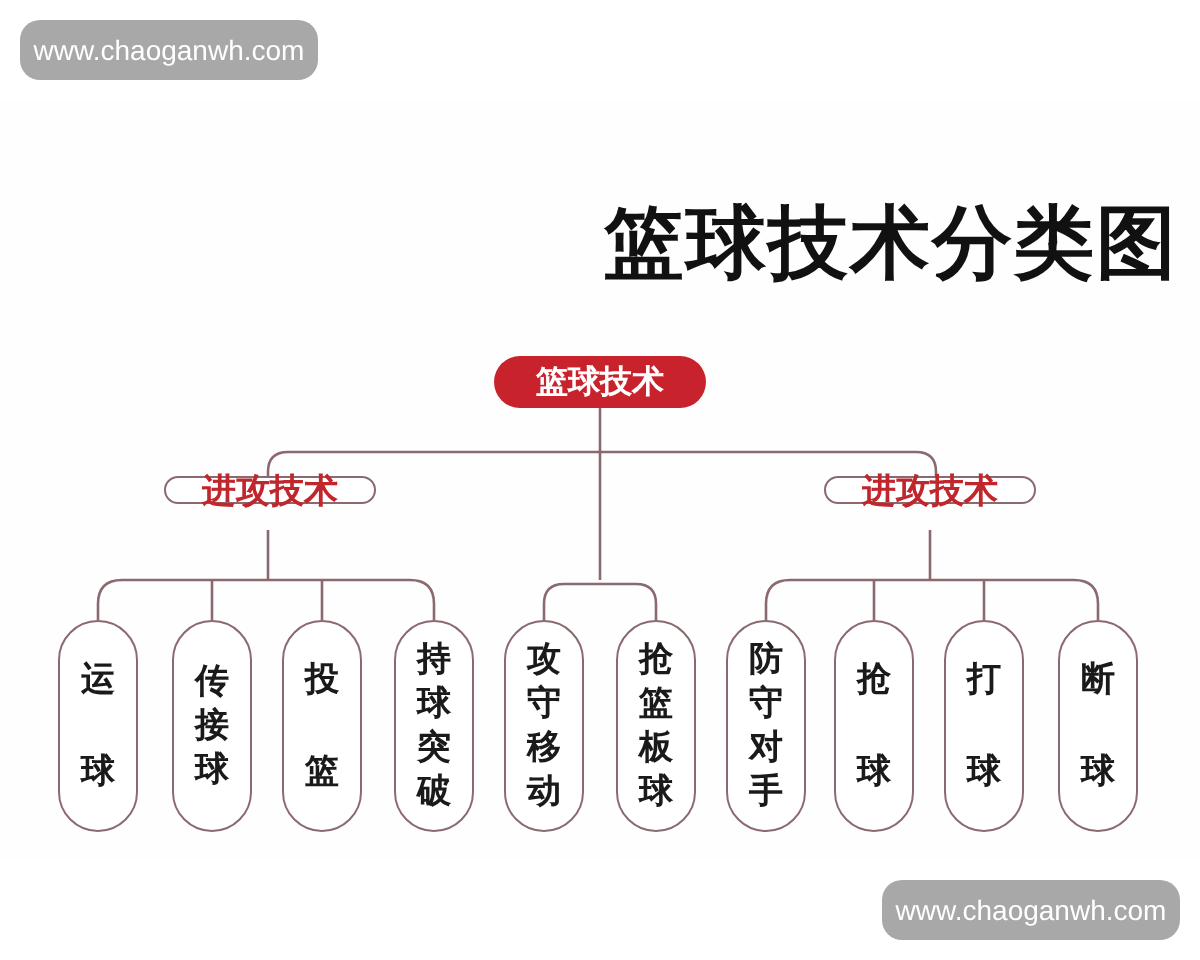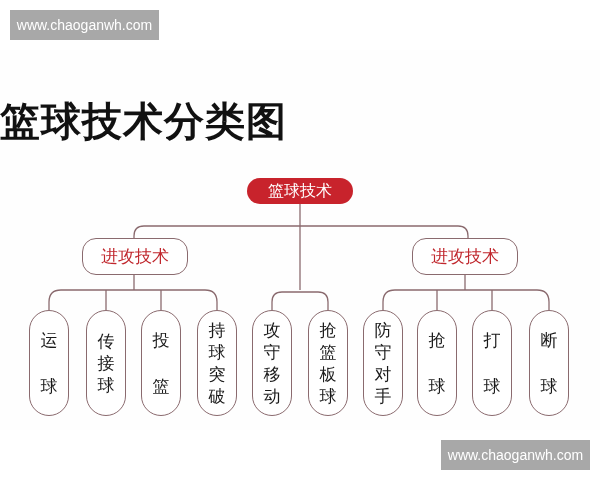--- a/index.html
+++ b/index.html
@@ -1,31 +1,31 @@
 <!DOCTYPE html>
 <html><head>
 <meta charset="utf-8">
 <style>
   html, body { margin: 0; padding: 0; }
   body { width: 600px; height: 480px; background: #ffffff; position: relative; overflow: hidden;
          font-family: "DejaVu Sans", sans-serif; }
   .bg-band { position: absolute; left: 0; top: 50px; width: 600px; height: 380px; background: #fefefe; }
   .watermark { position: absolute; background: #a8a8a8; color: #ffffff;
                font-family: "Liberation Sans", sans-serif; font-size: 14px;
-               display: flex; align-items: center; justify-content: center; }
+               display: flex; align-items: center; justify-content: center; border-radius: 10px; }
   .wm-top { left: 10px; top: 10px; width: 149px; height: 30px; }
   .wm-bottom { left: 441px; top: 440px; width: 149px; height: 30px; }
-  .title { position: absolute; left: 0; top: 94px; width: 589px; text-align: left;
+  .title { position: absolute; left: 0; top: 94px; width: 589px; text-align: right;
            font-size: 40px; font-weight: bold; color: #111111; letter-spacing: 1px; }
   svg.lines { position: absolute; left: 0; top: 0; }
   .pill { position: absolute; display: flex; align-items: center; justify-content: center;
-          font-weight: normal; box-sizing: border-box; }
+          font-weight: bold; box-sizing: border-box; }
   .root { left: 247px; top: 178px; width: 106px; height: 26px; background: #c8232c;
           border-radius: 13px; color: #ffffff; font-size: 16px; }
-  .cat { top: 238px; width: 106px; height: 37px; background: #ffffff; border: 1.5px solid #8a6a6e;
+  .cat { top: 238px; width: 106px; height: 14px; background: #ffffff; border: 1.5px solid #8a6a6e;
          border-radius: 14px; color: #c0272d; font-size: 17px; }
   .leaf { top: 310px; width: 40px; height: 106px; background: #ffffff; border: 1.5px solid #8a6a6e;
           border-radius: 20px; color: #1a1a1a; font-size: 17px; flex-direction: column;
           padding: 14px 0; }
   .leaf span { display: block; line-height: 22px; }
   .leaf.spread { justify-content: space-between; padding: 18px 0; }
 </style>
 </head>
 <body>
 

